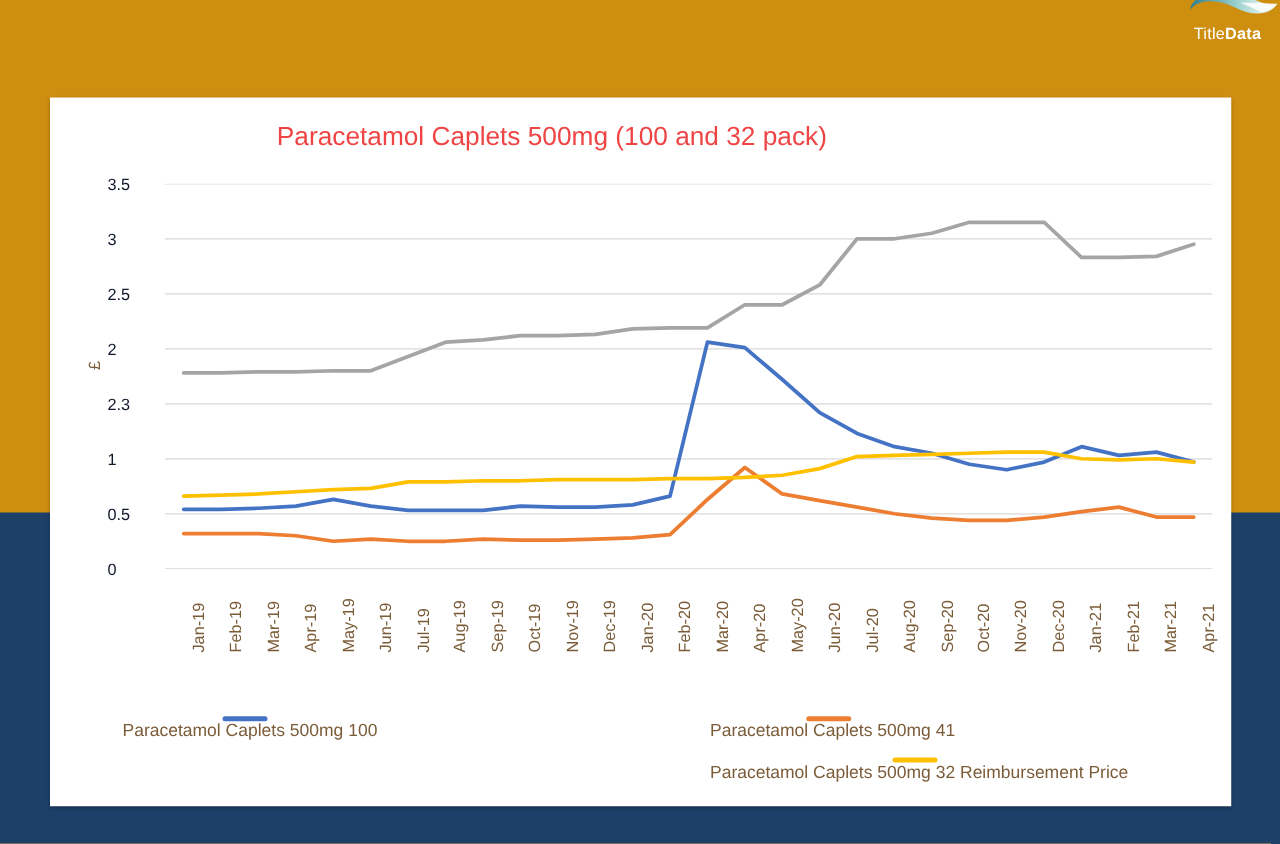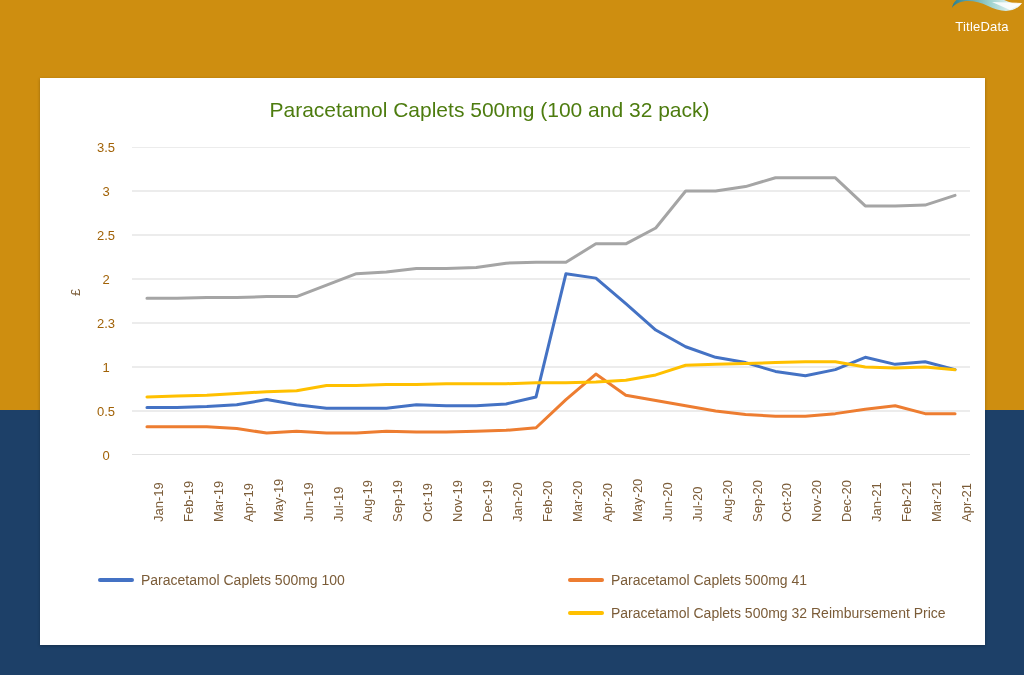--- a/index.html
+++ b/index.html
@@ -12,45 +12,45 @@
   #bg-gold{position:absolute;left:0;top:0;width:1024px;height:410px;background:#CE8E10;}
   #bg-navy{position:absolute;left:0;top:410px;width:1024px;height:265px;background:#1D4068;}
 
   
   #logo{position:absolute;right:0;top:0;width:84px;height:34px;}
   #logo .logo-text{
     position:absolute;left:0;bottom:1px;width:84px;text-align:center;
     font-size:13px;color:#ffffff;letter-spacing:.2px;line-height:13px;
     white-space:nowrap;
   }
-  #logo .logo-text b{font-weight:normal;}
+  #logo .logo-text b{font-weight:bold;}
   #logo .logo-text span.light{font-weight:normal;}
   #logo svg{position:absolute;left:8px;top:-10px;}
 
   
   #card{
     position:absolute;left:40px;top:78px;width:945px;height:567px;
     background:#ffffff;
     box-shadow:0 1px 3px rgba(0,0,0,.28);
   }
 
   
   #chart-title{
     position:absolute;left:0;top:20px;width:803px;text-align:center;
-    font-size:21px;color:#4d7c0f;white-space:nowrap;margin-left:48px;
+    font-size:21px;color:#ef4444;white-space:nowrap;
   }
 
   
   #plot{position:absolute;left:92px;top:69px;width:838px;height:308px;}
   #plot svg{display:block;}
 
   
   .ylab{
-    position:absolute;right:0;width:40px;text-align:center;
-    font-size:13px;color:#a16207;line-height:13px;
+    position:absolute;right:0;width:40px;text-align:left;
+    font-size:13px;color:#0f172a;line-height:13px;
   }
   #ylabels{position:absolute;left:42px;top:69px;width:44px;height:308px;}
 
   
   #y-axis-title{
     position:absolute;left:28px;top:218px;
     font-size:13px;color:#7b5c38;
     transform:rotate(-90deg);transform-origin:left top;
     white-space:nowrap;
   }
@@ -66,21 +66,21 @@
 
   
   #x-axis-title{
     position:absolute;left:0;top:455px;width:945px;text-align:center;
     font-size:14px;color:#7b5c38;white-space:nowrap;
   }
 
   
   #legend{position:absolute;left:58px;top:495px;width:880px;}
   .legend-row{position:relative;height:33px;}
-  .legend-item{position:absolute;display:flex;align-items:center;white-space:nowrap;}
+  .legend-item{position:absolute;display:flex;align-items:center;white-space:nowrap;flex-direction:column;}
   .legend-swatch{width:36px;height:4px;border-radius:2px;margin-right:7px;flex:0 0 auto;}
   .legend-label{font-size:14px;color:#7b5c38;line-height:14px;}
 </style>
 </head>
 <body>
 
 <div id="bg-gold"></div>
 <div id="bg-navy"></div>
 
 <div id="logo">

